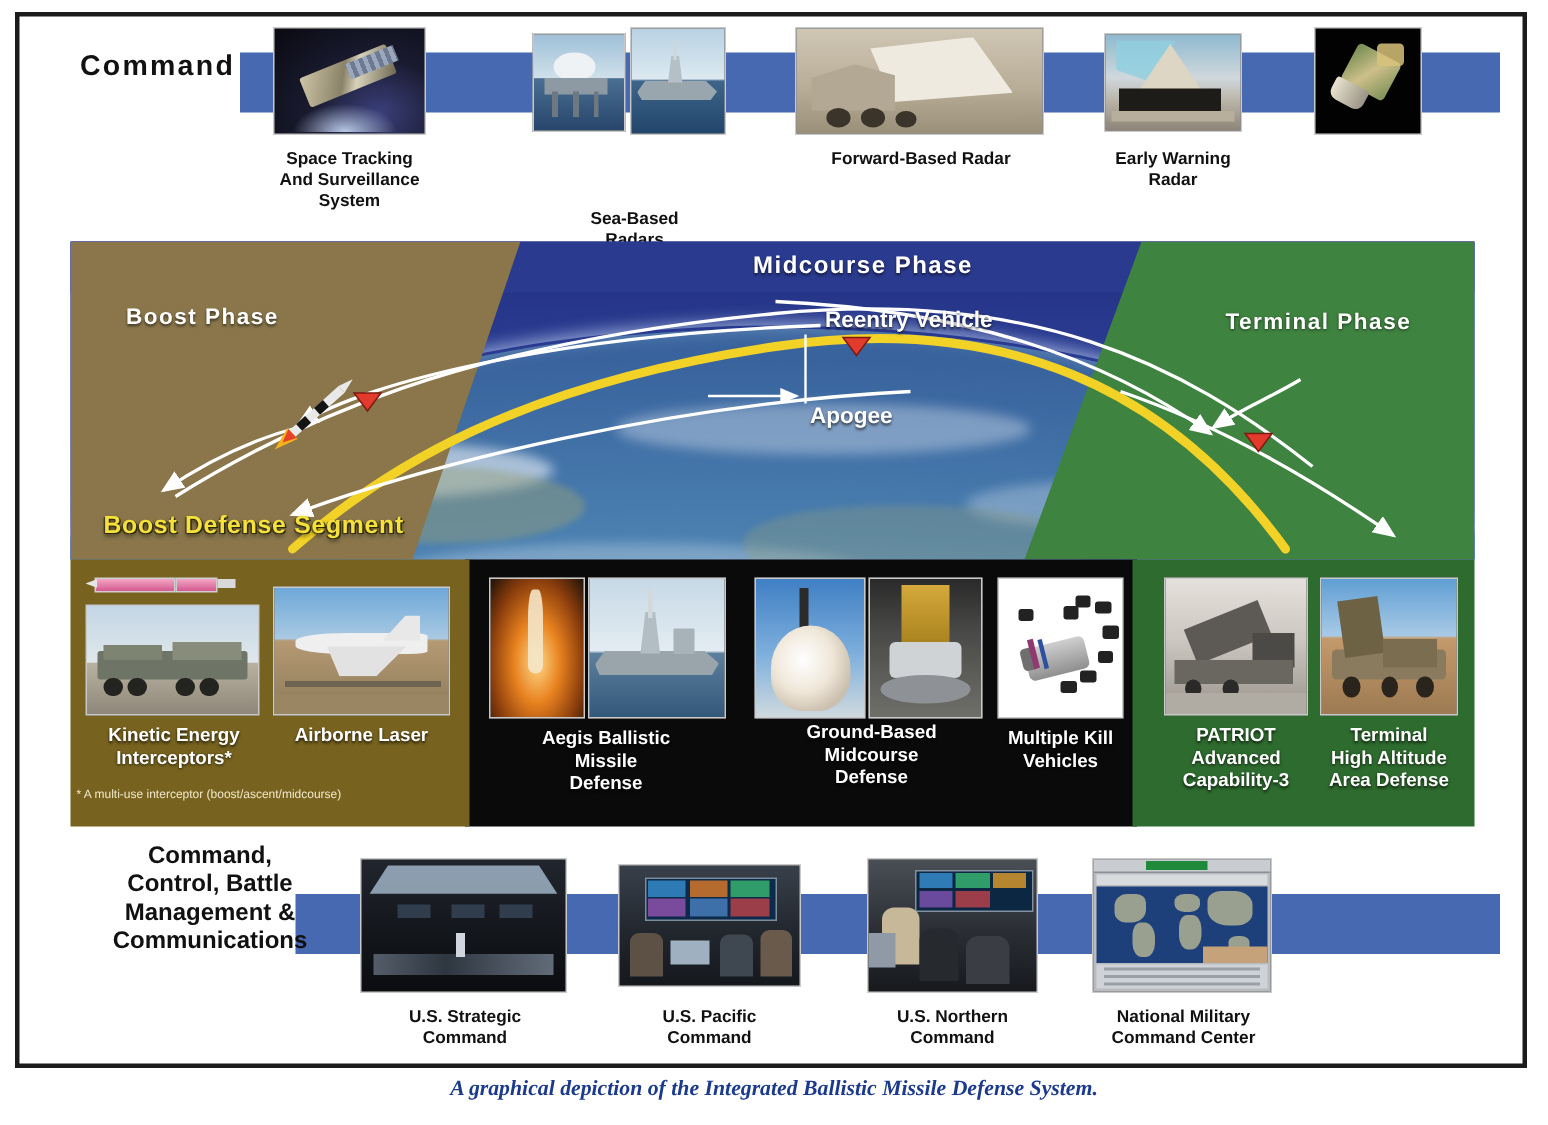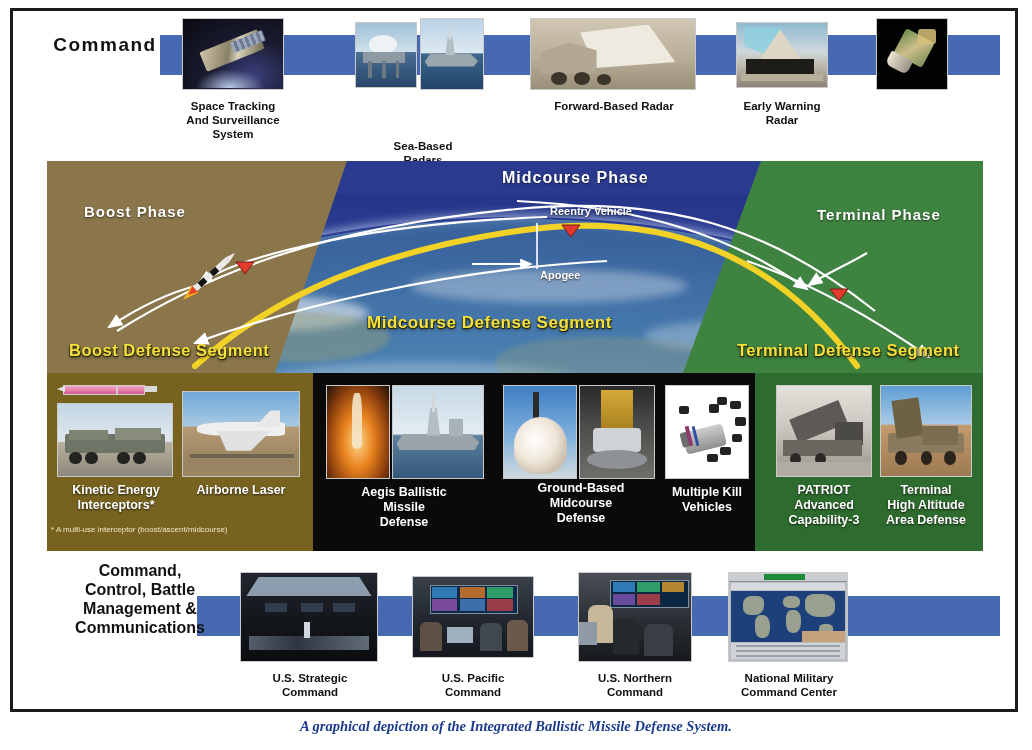--- a/index.html
+++ b/index.html
@@ -35,21 +35,21 @@
   .wedge-boost{left:0;width:300px;background:#8a764a;
      clip-path:polygon(0 0, 100% 0, 76% 100%, 0 100%);}
   .wedge-term{right:0;width:300px;background:#3f8340;
      clip-path:polygon(26% 0, 100% 0, 100% 100%, 0 100%);}
 
   .topband{position:absolute;left:0;top:0;width:100%;height:34px;background:#2a3a8e;}
 
   .phaselabel{position:absolute;color:#fff;font-weight:bold;letter-spacing:1px;text-shadow:0 1px 2px rgba(0,0,0,.6);}
   .seglabel{position:absolute;color:#f5e03c;font-weight:bold;letter-spacing:.5px;
      text-shadow:1px 1px 0 #2a2a00, -1px 1px 0 rgba(0,0,0,.4), 0 2px 3px rgba(0,0,0,.55);}
-  .smalllabel{position:absolute;color:#fff;font-weight:bold;font-size:11px;text-shadow:0 1px 2px rgba(0,0,0,.7);padding-left:21px;}
+  .smalllabel{position:absolute;color:#fff;font-weight:bold;font-size:15px;text-shadow:0 1px 2px rgba(0,0,0,.7);padding-left:21px;}
 
   
   .strip{position:absolute;left:47px;top:373px;width:936px;height:178px;}
   .seg{position:absolute;top:0;height:100%;box-sizing:border-box;}
   .seg-boost{left:0;width:263px;background:#77631f;}
   .seg-mid{left:263px;width:448px;background:#0a0a0a;border-left:3px solid #77631f;border-right:3px solid #2e6b2e;box-sizing:border-box;}
   .seg-term{left:711px;width:225px;background:#2e6b2e;}
   .seg .cap{color:#fff;text-shadow:0 1px 2px rgba(0,0,0,.75);}
 
   .caption{position:absolute;left:0;top:718px;width:1032px;text-align:center;
@@ -189,22 +189,20 @@
     </svg>
 
     <div class="phaselabel" style="left:455px;top:8px;font-size:16px;">Midcourse Phase</div>
     <div class="phaselabel" style="left:37px;top:42px;font-size:15px;">Boost Phase</div>
     <div class="phaselabel" style="left:770px;top:45px;font-size:15px;">Terminal Phase</div>
 
     <div class="smalllabel" style="left:482px;top:44px;">Reentry Vehicle</div>
     <div class="smalllabel" style="left:472px;top:108px;">Apogee</div>
 
     <div class="seglabel" style="left:22px;top:180px;font-size:16.5px;">Boost Defense Segment</div>
-    <div class="seglabel" style="left:320px;top:152px;font-size:17px;">Midcourse Defense Segment</div>
-    <div class="seglabel" style="left:690px;top:180px;font-size:16.5px;">Terminal Defense Segment</div>
   </div>
 
   <div class="strip">
 
     <div class="seg seg-boost">
       <div style="position:absolute;left:10px;top:8px;width:104px;height:16px;">
         <div style="position:absolute;left:6px;top:4px;width:52px;height:8px;background:linear-gradient(180deg,#f3a7c6,#d4598f);border:1px solid #cfcfcf;"></div>
         <div style="position:absolute;left:60px;top:4px;width:26px;height:8px;background:linear-gradient(180deg,#f3a7c6,#d4598f);border:1px solid #cfcfcf;"></div>
         <div style="position:absolute;left:88px;top:5px;width:12px;height:6px;background:#d9d9d9;"></div>
         <div style="position:absolute;left:0;top:5px;width:8px;height:6px;background:#e5e5e5;clip-path:polygon(0 50%,100% 0,100% 100%);"></div>

